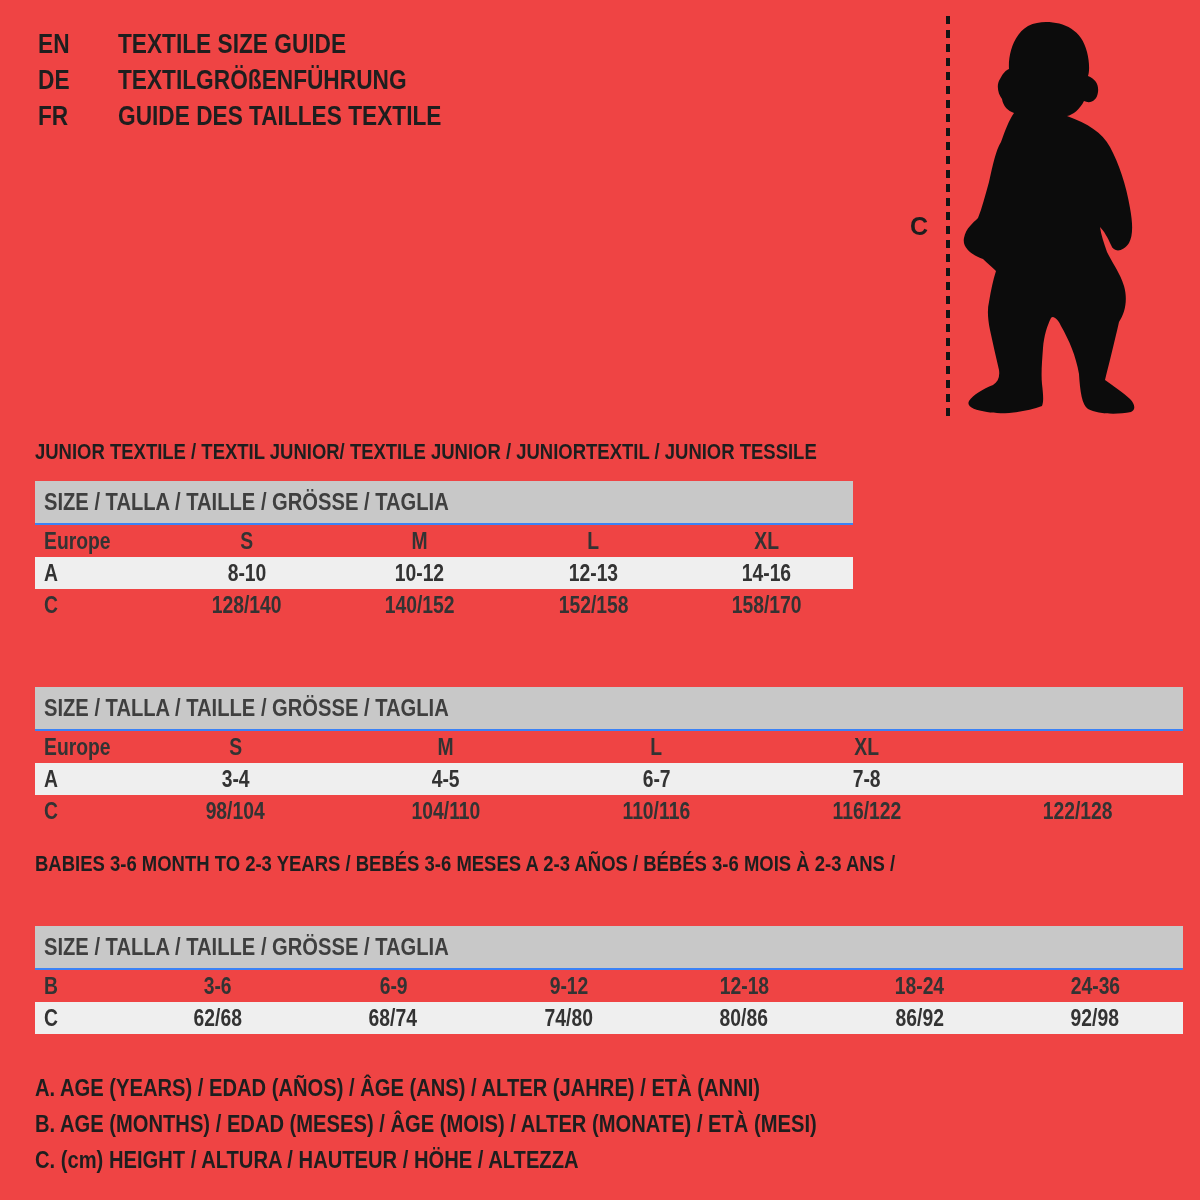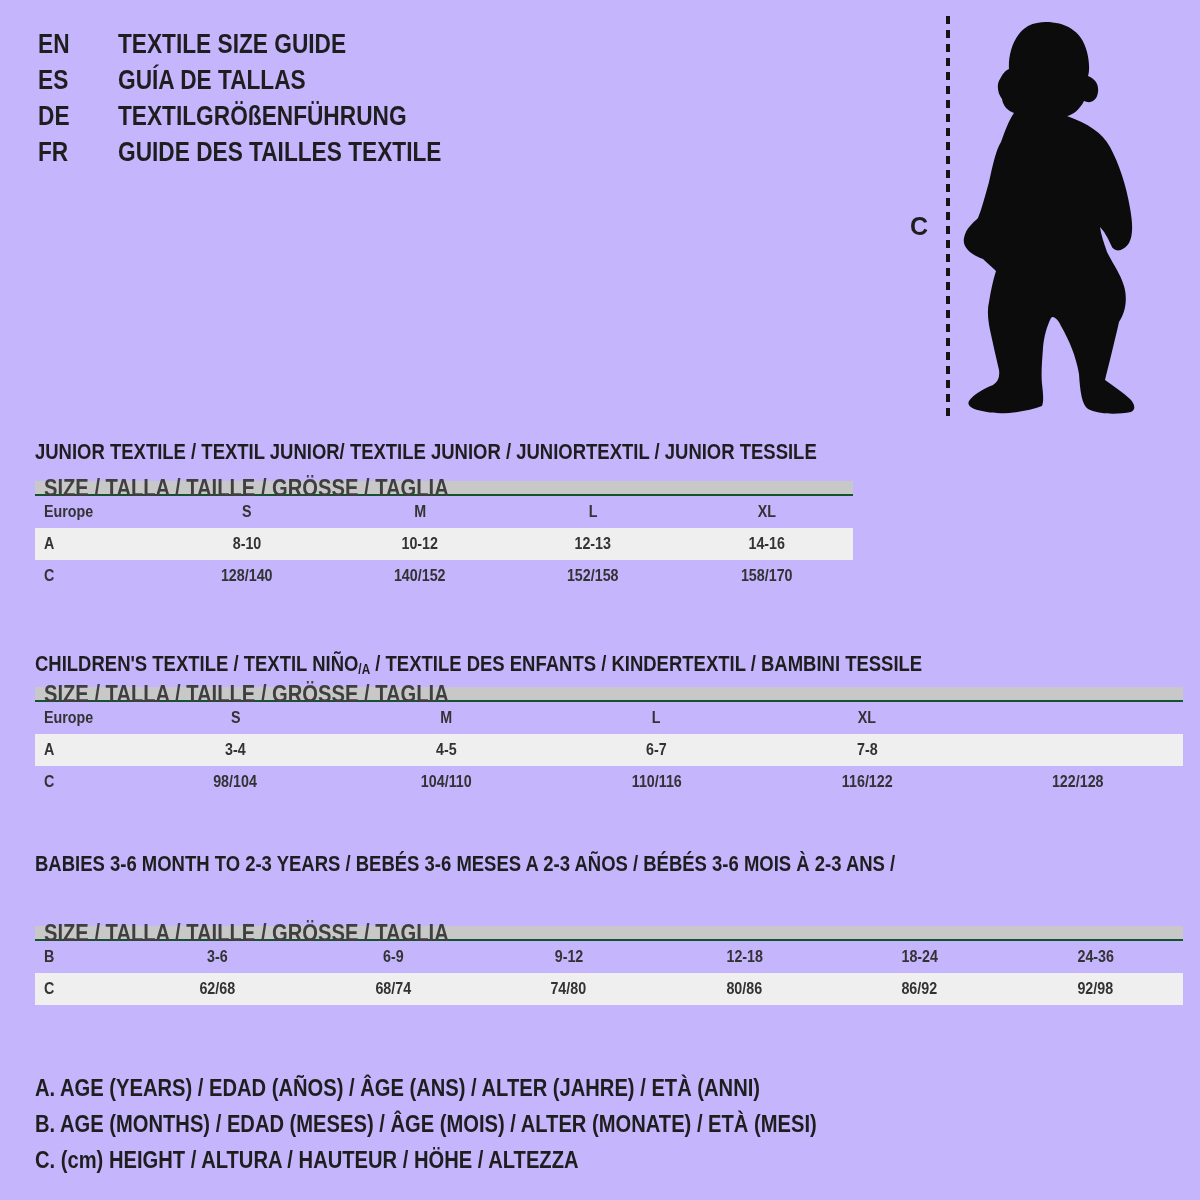--- a/index.html
+++ b/index.html
@@ -1,17 +1,17 @@
 <!DOCTYPE html>
 <html style="--header-bar: #c8c8c8; --row-alt: #efefef; --text: #1e1e1e; --table-text: #333333; --silhouette: #0c0c0c;"><head>
 <meta charset="utf-8">
 <style>
   html,body { margin:0; padding:0; background:#ffffff; }
   #canvas {
-    position:relative; width:1200px; height:1200px; background:#c4b5fd;
+    position:relative; width:1200px; height:1200px; background:#ef4444;
     font-family:"Liberation Sans", sans-serif; font-weight:bold;
     color:var(--text,#1e1e1e); overflow:hidden;
   }
   
   .cx  { display:inline-block; transform:scaleX(0.84); transform-origin:0 50%; white-space:nowrap; }
   .cxc { display:inline-block; transform:scaleX(0.84); transform-origin:50% 50%; white-space:nowrap; }
 
   
   #lang-block { position:absolute; left:38px; top:26px; }
   .lang-row { display:flex; height:36px; align-items:center; font-size:27px; }
@@ -25,25 +25,25 @@
   #height-label { position:absolute; left:910px; top:212px; font-size:25px; }
   #toddler { position:absolute; left:948px; top:12px; width:200px; height:410px; }
   #toddler path { fill:var(--silhouette,#0c0c0c); }
 
   
   .section-title { position:absolute; left:35px; font-size:22px; line-height:36px; }
   .sub-small { font-size:14px; vertical-align:-3px; }
 
   .size-table { position:absolute; left:35px; }
   .size-header {
-    height:15px; background:var(--header-bar,#c8c8c8); border-bottom:2px solid #14532d;
+    height:44px; background:var(--header-bar,#c8c8c8); border-bottom:2px solid #3b82f6;
     display:flex; align-items:center; padding-left:9px; box-sizing:border-box;
     color:#3f3f3f; font-size:24px;
   }
-  .trow { display:grid; align-items:center; font-size:17px; color:var(--table-text,#333333); }
+  .trow { display:grid; align-items:center; font-size:23px; color:var(--table-text,#333333); }
   .trow.shaded { background:var(--row-alt,#efefef); }
   .tcell { display:flex; justify-content:center; align-items:center; height:100%; }
   .tcell.first { justify-content:flex-start; padding-left:9px; }
   #table-junior   { width:818px;  top:481px; }
   #table-junior   .trow { grid-template-columns:125px repeat(4,1fr); height:32px; }
   #table-children { width:1148px; top:687px; }
   #table-children .trow { grid-template-columns:95px repeat(5,1fr); height:32px; }
   #table-babies   { width:1148px; top:926px; }
   #table-babies   .trow { grid-template-columns:95px repeat(6,1fr); height:32px; }
 
@@ -53,24 +53,20 @@
 </style>
 </head>
 <body>
 
 <div id="canvas">
 
   <div id="lang-block">
     <div class="lang-row">
       <span class="lang-code cx">EN</span>
       <span class="cx">TEXTILE SIZE GUIDE</span>
-    </div>
-    <div class="lang-row">
-      <span class="lang-code cx">ES</span>
-      <span class="cx">GUÍA DE TALLAS</span>
     </div>
     <div class="lang-row">
       <span class="lang-code cx">DE</span>
       <span class="cx">TEXTILGRÖßENFÜHRUNG</span>
     </div>
     <div class="lang-row">
       <span class="lang-code cx">FR</span>
       <span class="cx">GUIDE DES TAILLES TEXTILE</span>
     </div>
   </div>
@@ -175,23 +171,20 @@
         </div>
       <div class="tcell">
           <span class="cxc">152/158</span>
         </div>
       <div class="tcell">
           <span class="cxc">158/170</span>
         </div>
     </div>
   </div>
 
-  <div class="section-title" style="top:646px">
-    <span class="cx"><span>CHILDREN'S TEXTILE / TEXTIL NIÑO</span><span class="sub-small">/A</span><span> / TEXTILE DES ENFANTS / KINDERTEXTIL / BAMBINI TESSILE</span></span>
-  </div>
   <div id="table-children" class="size-table">
     <div class="size-header">
       <span class="cx">SIZE / TALLA / TAILLE / GRÖSSE / TAGLIA</span>
     </div>
     <div class="trow">
       <div class="tcell first">
           <span class="cx">Europe</span>
         </div>
       <div class="tcell">
           <span class="cxc">S</span>

